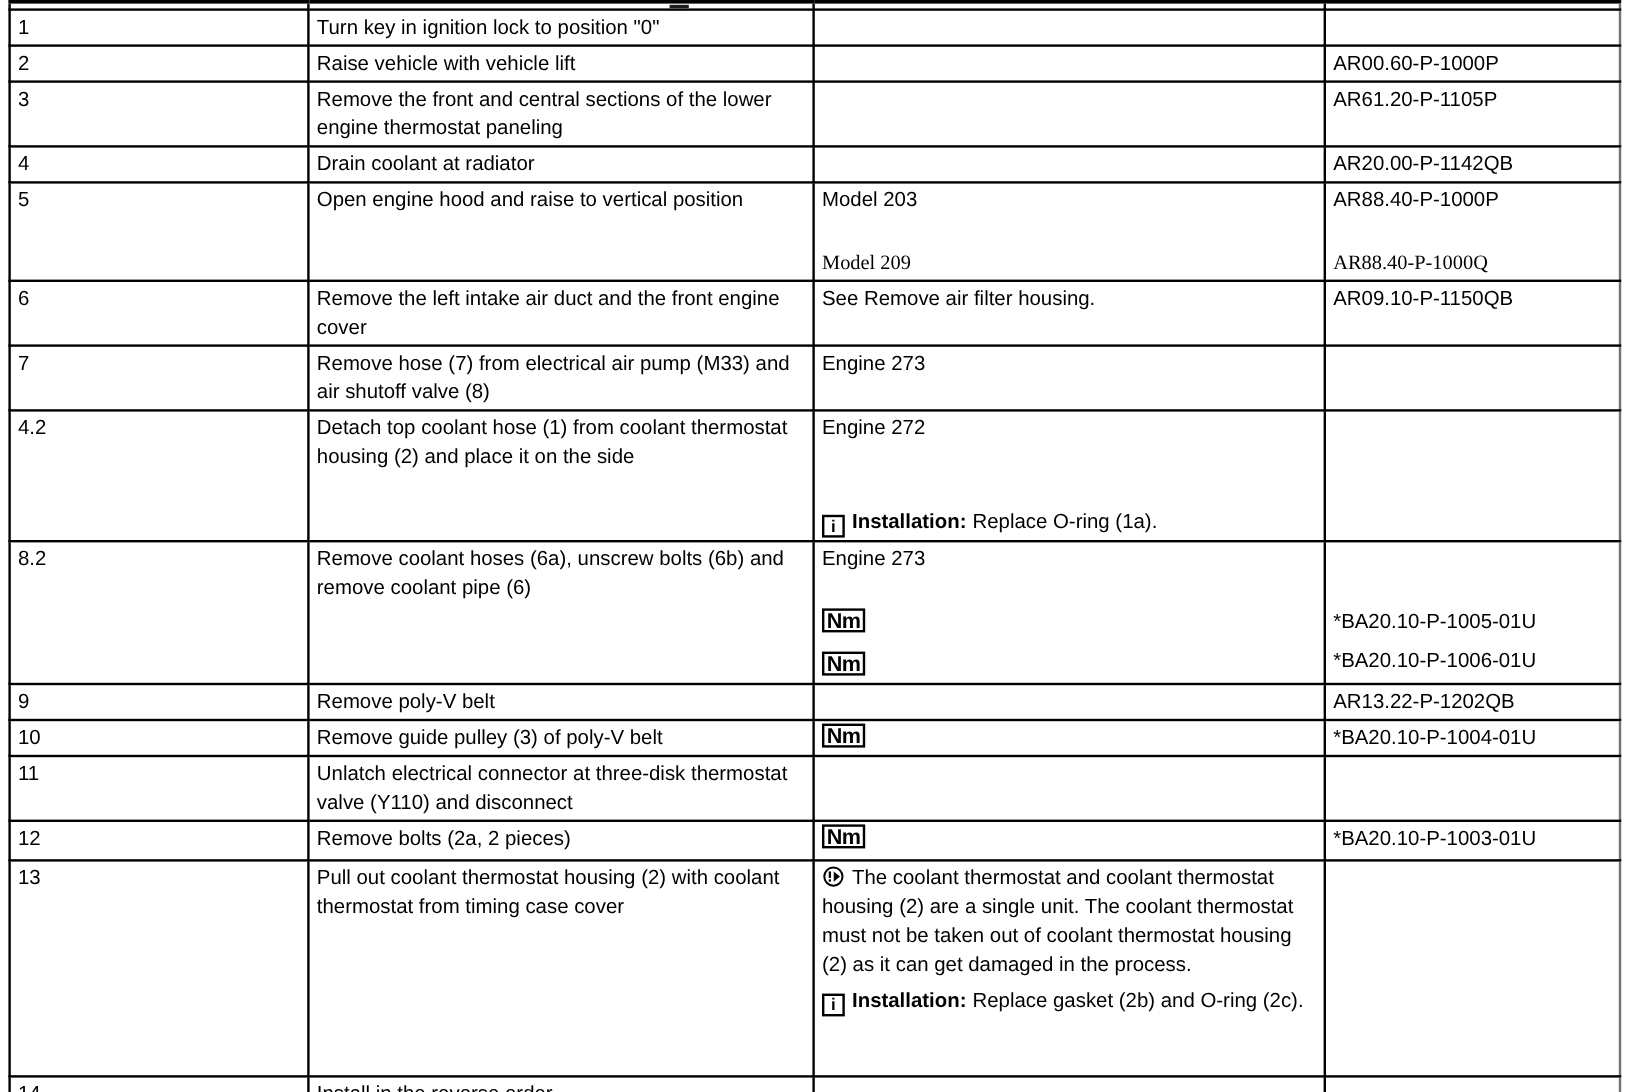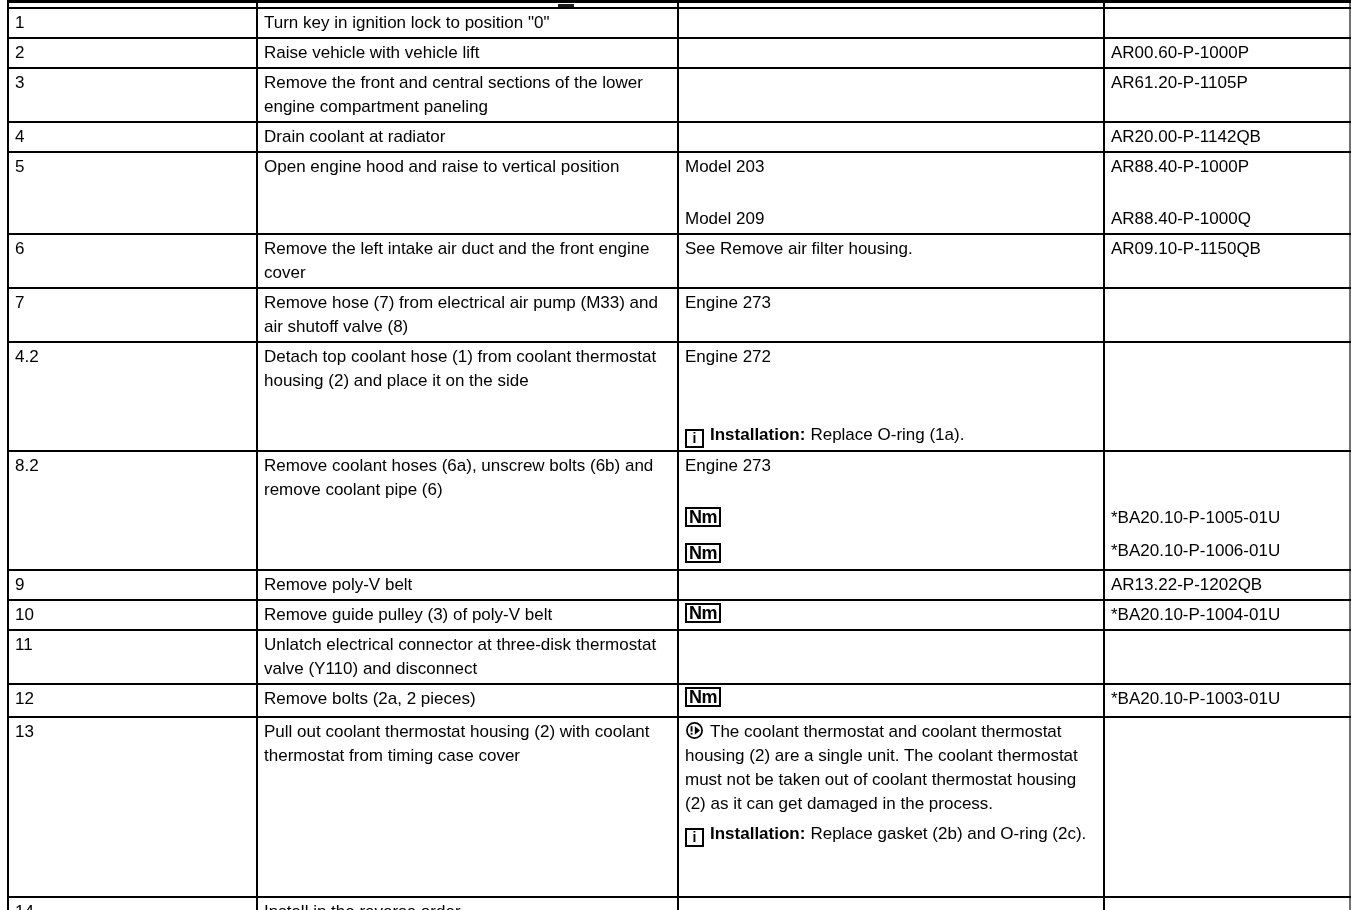--- a/index.html
+++ b/index.html
@@ -9,21 +9,21 @@
     font-size:17px;line-height:24px;
   }
   table.proc{border-collapse:collapse;table-layout:fixed;position:absolute;left:7px;top:0;}
   table.proc td{
     border:2px solid #000;vertical-align:top;padding:2px 5px 2px 6px;
     overflow:hidden;position:relative;
   }
   table.proc td:last-child{border-right:2px solid #737373;}
   tr.cut-top td{border-top:3px solid #000;}
   .line{white-space:nowrap;}
-  .gap28{margin-top:28px;}
+  .gap28{margin-top:28px;font-family:Liberation Serif, serif;}
   .gap54{margin-top:54px;}
   .gap29{margin-top:29px;}
   .gap12{margin-top:12px;}
   .gap52{margin-top:52px;}
   .gap9{margin-top:9px;}
   .gap6{margin-top:6px;}
   b.inst{font-weight:bold;}
   .it{margin-left:5px;}
   
   .nm-icon{
@@ -71,21 +71,21 @@
 
   <tr style="height:29px">
     <td><span>2</span></td>
     <td><span>Raise vehicle with vehicle lift</span></td>
     <td></td>
     <td><span>AR00.60-P-1000P</span></td>
   </tr>
 
   <tr style="height:53px">
     <td><span>3</span></td>
-    <td><span>Remove the front and central sections of the lower engine compartment paneling</span></td>
+    <td><span>Remove the front and central sections of the lower engine thermostat paneling</span></td>
     <td></td>
     <td><span>AR61.20-P-1105P</span></td>
   </tr>
 
   <tr style="height:28px">
     <td><span>4</span></td>
     <td><span>Drain coolant at radiator</span></td>
     <td></td>
     <td><span>AR20.00-P-1142QB</span></td>
   </tr>

